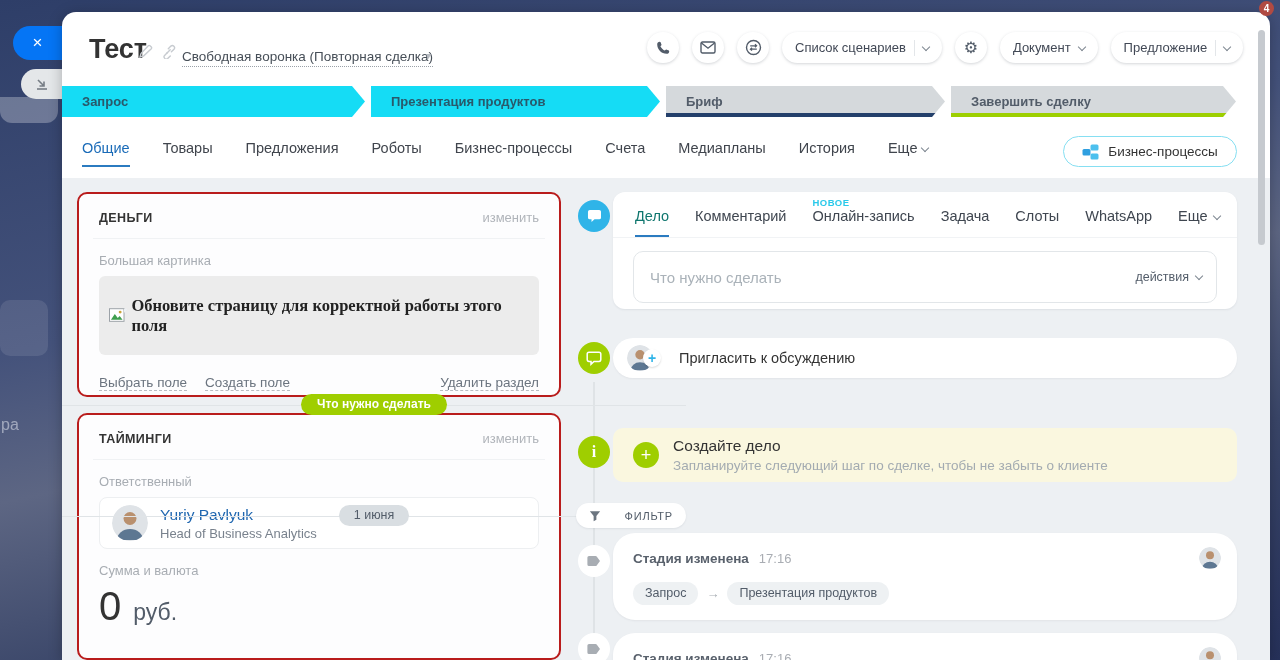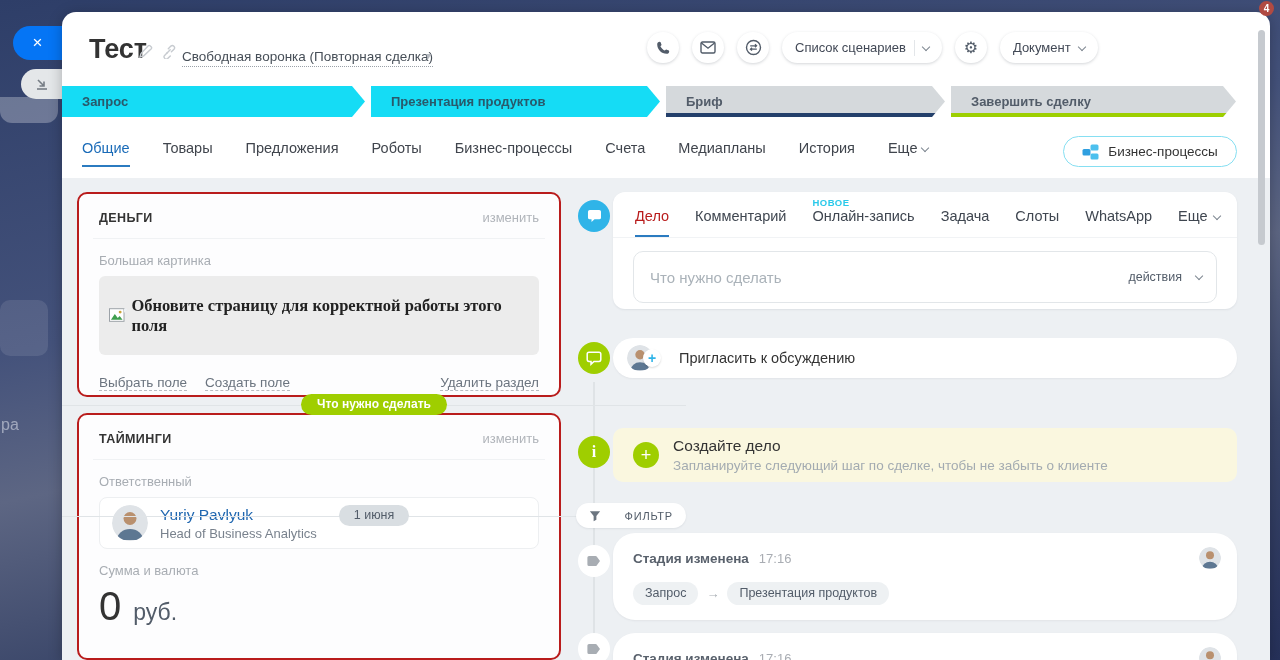--- a/index.html
+++ b/index.html
@@ -111,31 +111,31 @@
   .tl-icon.white { background:#fff; }
   .tl-icon .info-i { color:#fff; font-weight:bold; font-size:16px;
     font-family:"Liberation Serif", serif; }
 
   .tl-col { position:absolute; left:551px; width:624px; }
   .tcard { background:#fff; border-radius:12px; box-shadow:0 1px 2px rgba(83,92,105,.10); }
 
   .tl-tabs { display:flex; gap:26px; padding:16px 22px 0 22px; font-size:14.5px;
     color:#3f4650; position:relative; }
   .ttab { padding-bottom:11px; cursor:pointer; position:relative; white-space:nowrap; }
-  .ttab.active { color:#b91c1c; border-bottom:2px solid #2b7bc0; }
+  .ttab.active { color:#0f766e; border-bottom:2px solid #2b7bc0; }
   .new-badge { position:absolute; top:-11px; left:0; font-size:9.5px; font-weight:bold;
     color:#29c9ea; letter-spacing:.5px; }
   .tl-divider { height:1px; background:#f1f3f5; }
   .composer { margin:13px 20px; height:52px; border:1px solid #e2e6e9; border-radius:10px;
     display:flex; align-items:center; padding:0 14px 0 16px; background:#fff; }
   .composer input { flex:1; border:none; outline:none; font-size:15px; color:#333;
     font-family:"Liberation Sans", sans-serif; background:transparent; }
   .composer input::placeholder { color:#aab2b9; }
   .composer-actions { font-size:12.5px; color:#525c69; display:flex; align-items:center;
-    gap:14px; cursor:pointer; }
+    gap:7px; cursor:pointer; }
 
   .invite-row { position:absolute; height:40px; width:624px; background:#fff;
     border-radius:20px; display:flex; align-items:center; padding-left:14px;
     box-shadow:0 1px 2px rgba(83,92,105,.07); cursor:pointer; }
   .invite-ava-wrap { position:relative; width:40px; height:26px; }
   .plus-badge { position:absolute; left:16px; top:4px; width:18px; height:18px;
     background:#fff; border-radius:50%; color:#2fb4e8; font-size:14px; font-weight:bold;
     display:flex; align-items:center; justify-content:center;
     box-shadow:0 1px 2px rgba(0,0,0,.15); }
   .invite-label { margin-left:12px; font-size:14.5px; color:#333; }
@@ -229,20 +229,25 @@
     <div class="hbtn wide">
       <span>Список сценариев</span>
       <span class="vsep"></span>
       <span class="chev"></span>
     </div>
     <div class="hbtn round">
       <span class="gear-glyph">⚙</span>
     </div>
     <div class="hbtn wide">
       <span>Документ</span>
+      <span class="chev"></span>
+    </div>
+    <div class="hbtn wide">
+      <span>Предложение</span>
+      <span class="vsep"></span>
       <span class="chev"></span>
     </div>
   </div>
 
   <div class="stages">
     <div class="stage done" style="left:0;    width:303px;">Запрос</div>
     <div class="stage done" style="left:309px; width:289px;">Презентация продуктов</div>
     <div class="stage next" style="left:604px; width:279px;">Бриф</div>
     <div class="stage final" style="left:889px; width:285px;">Завершить сделку</div>
   </div>

